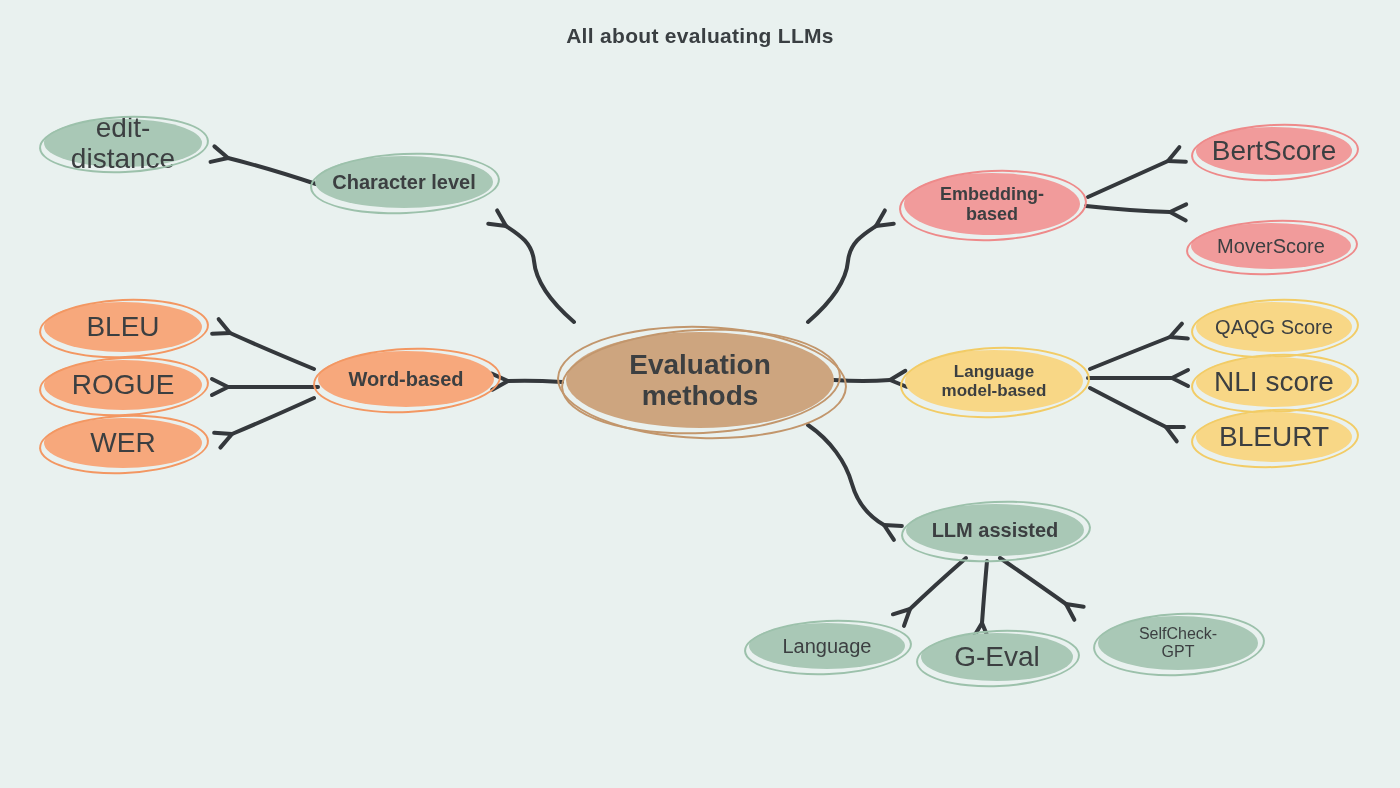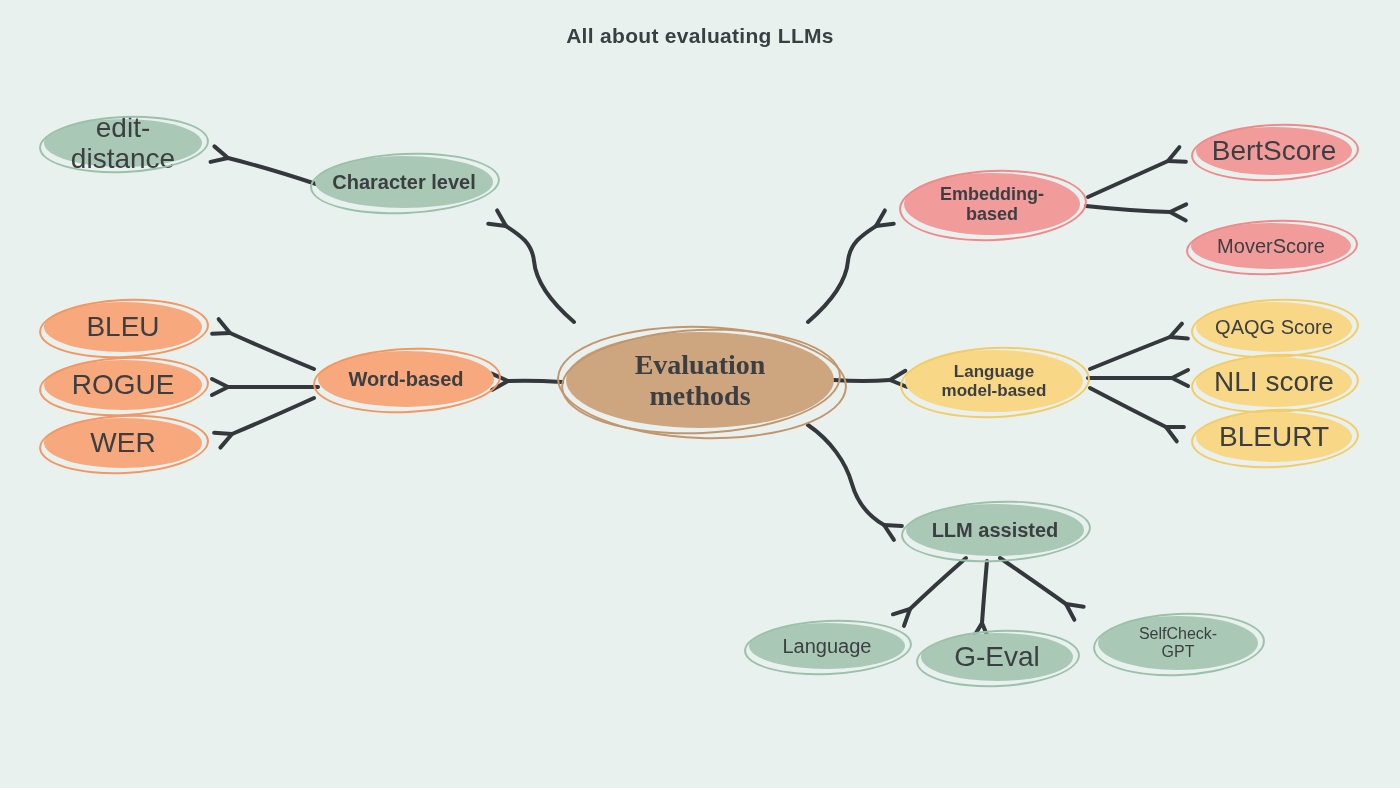--- a/index.html
+++ b/index.html
@@ -39,21 +39,21 @@
     transform:rotate(-2.5deg);
     pointer-events:none;
   }
   .node--bold{font-weight:700;}
   .c-green {--fill:#a9c8b6;--ring:#9cc1ab;}
   .c-orange{--fill:#f7a87c;--ring:#f39762;}
   .c-pink  {--fill:#f19b9b;--ring:#ee8a8a;}
   .c-yellow{--fill:#f8d786;--ring:#f2cc66;}
   .c-tan   {--fill:#cda57f;--ring:#c2966c;}
 
-  #n-center{left:566px;top:332px;width:268px;height:96px;font-size:28px;font-family:Liberation Serif, serif;}
+  #n-center{left:566px;top:332px;width:268px;height:96px;font-size:28px;}
   #n-center::after{
     content:'';
     position:absolute;
     inset:-6px -13px -11px -9px;
     border:2.5px solid var(--ring);
     border-radius:50%;
     transform:rotate(1.8deg);
     pointer-events:none;
   }
   #n-edit  {left:44px; top:119px;width:158px;height:48px;}

